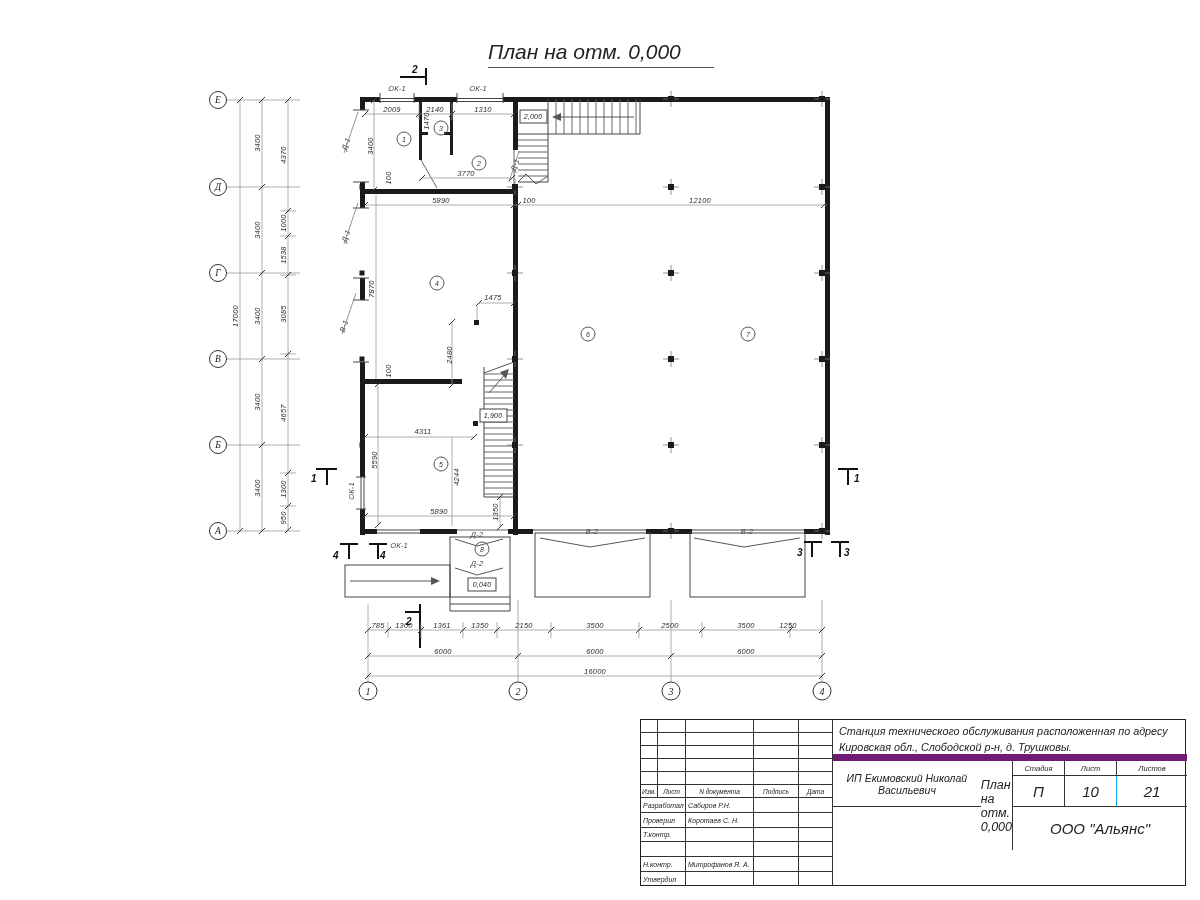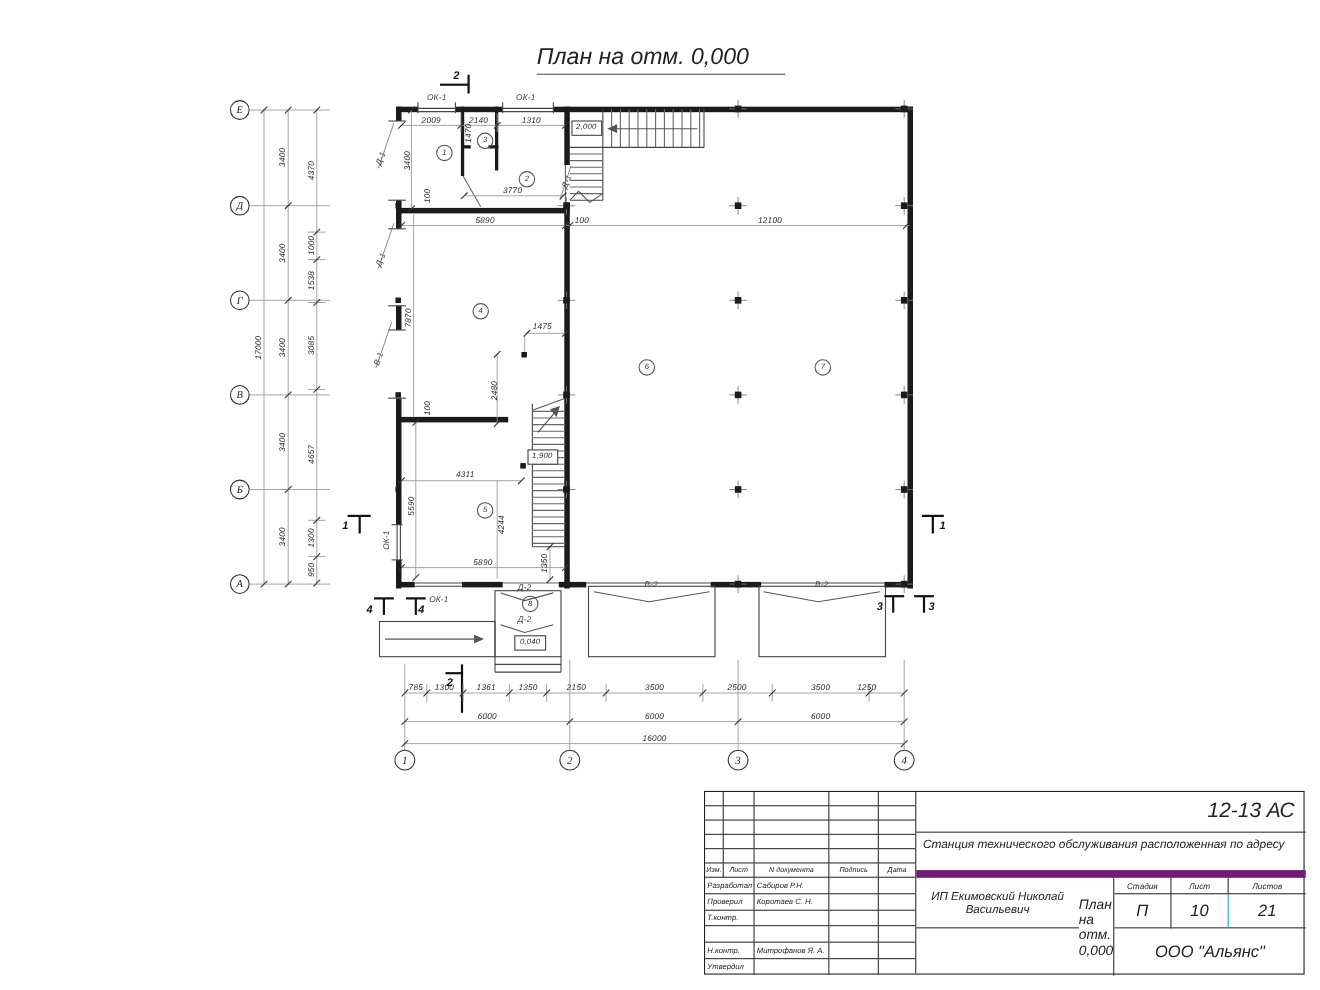--- a/index.html
+++ b/index.html
@@ -507,23 +507,23 @@
           <div class="c">Митрофанов Я. А.</div>
           <div class="c"></div>
           <div class="c nr"></div>
           <div class="c nb">Утвердил</div>
           <div class="c nb"></div>
           <div class="c nb"></div>
           <div class="c nr nb"></div>
         </div>
     </div>
     <div id="tb-right">
-      <div id="tb-code">12-13 АС</div>
       <div id="tb-desc">
         <div>Станция технического обслуживания расположенная по адресу</div>
+        <div>Кировская обл., Слободской р-н, д. Трушковы.</div>
       </div>
       <div id="tb-bottom">
         <div id="tb-obj">
           <div id="tb-client">ИП Екимовский Николай Васильевич</div>
           <div id="tb-drawname">План на отм. 0,000</div>
         </div>
         <div id="tb-stagecol">
           <div class="stage-row sh">
             <div class="sc" style="width:52px">Стадия</div>
             <div class="sc" style="width:52px">Лист</div>

